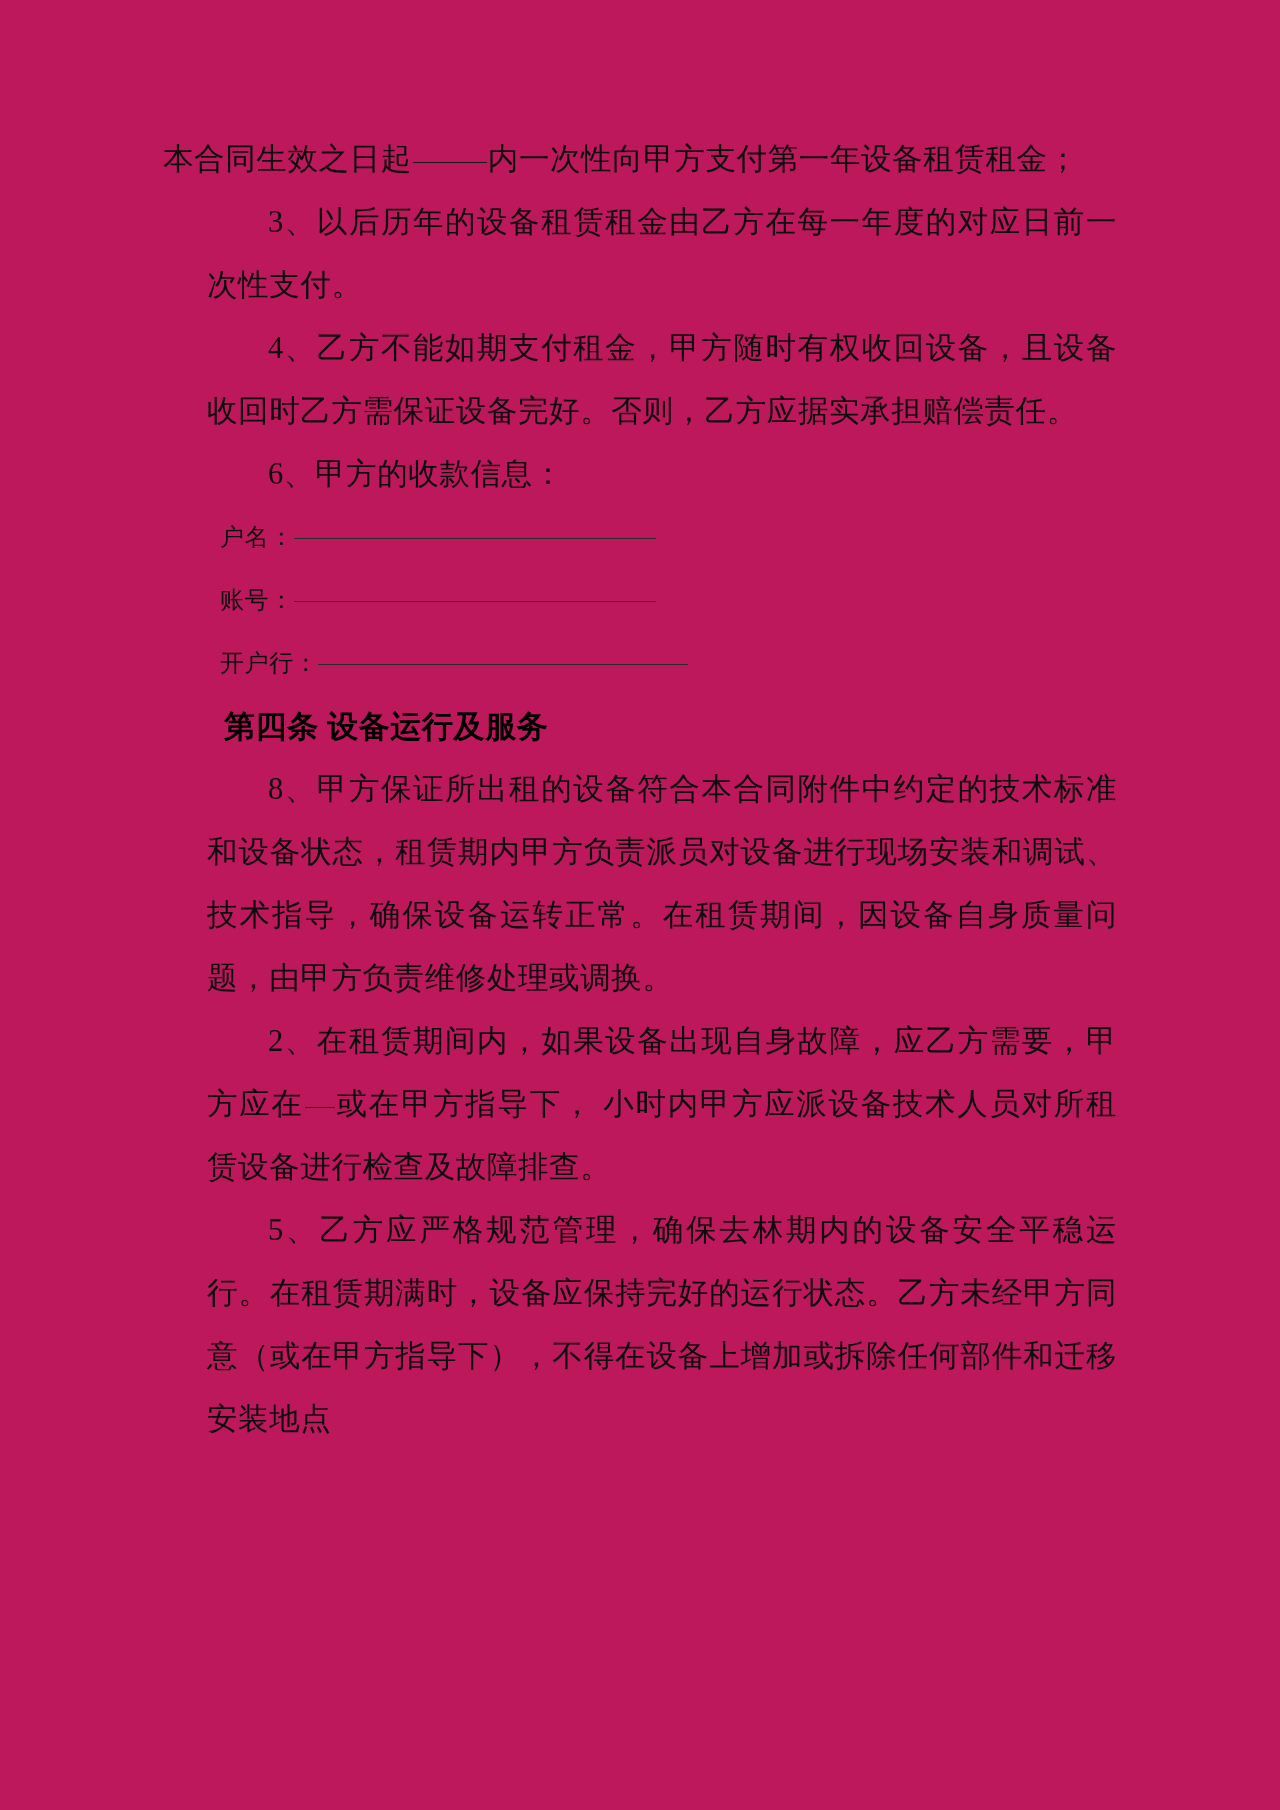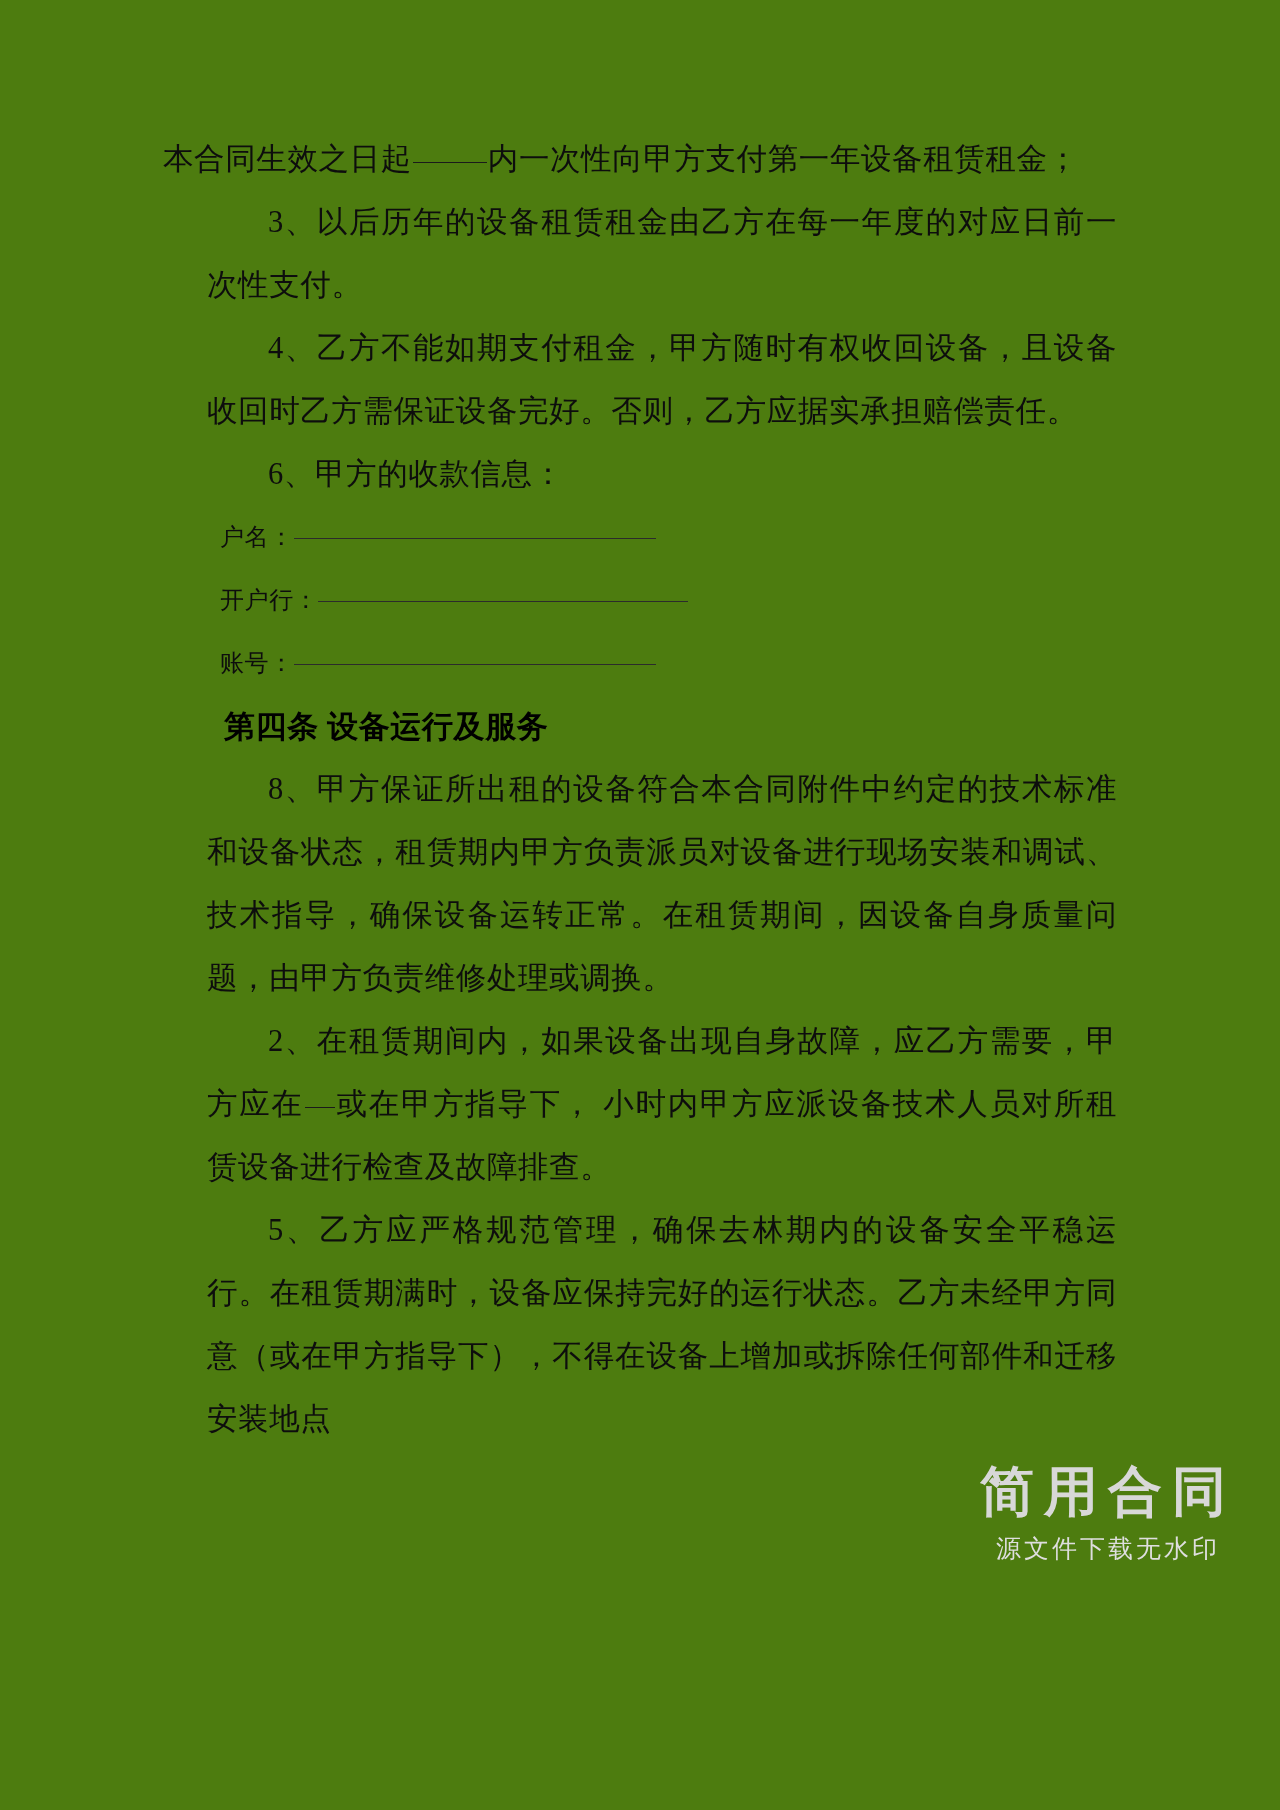--- a/index.html
+++ b/index.html
@@ -7,21 +7,21 @@
     padding: 0;
     background: #ffffff;
   }
   body {
     font-family: "Liberation Serif", "DejaVu Serif", serif;
   }
   .page {
     position: relative;
     width: 1280px;
     height: 1810px;
-    background: #4d7c0f;
+    background: #be185d;
     overflow: hidden;
     box-sizing: border-box;
   }
   .content {
     position: absolute;
     left: 163px;
     top: 128px;
     width: 954px;
   }
   .para {
@@ -118,33 +118,29 @@
     <p class="para"><span>本合同生效之日起</span><span class="inline-blank"></span><span>内一次性向甲方支付第一年设备租赁租金；</span></p>
 
     <p class="para indent">3、以后历年的设备租赁租金由乙方在每一年度的对应日前一次性支付。</p>
 
     <p class="para indent">4、乙方不能如期支付租金，甲方随时有权收回设备，且设备收回时乙方需保证设备完好。否则，乙方应据实承担赔偿责任。</p>
 
     <p class="para indent">6、甲方的收款信息：</p>
 
     <p class="fieldline"><span>户名：</span><span class="blank-rule rule-long"></span></p>
 
+    <p class="fieldline"><span>账号：</span><span class="blank-rule rule-long"></span></p>
+
     <p class="fieldline"><span>开户行：</span><span class="blank-rule rule-med"></span></p>
-
-    <p class="fieldline"><span>账号：</span><span class="blank-rule rule-long"></span></p>
 
     <p class="heading">第四条 设备运行及服务</p>
 
     <p class="para indent">8、甲方保证所出租的设备符合本合同附件中约定的技术标准和设备状态，租赁期内甲方负责派员对设备进行现场安装和调试、技术指导，确保设备运转正常。在租赁期间，因设备自身质量问题，由甲方负责维修处理或调换。</p>
 
     <p class="para indent"><span>2、在租赁期间内，如果设备出现自身故障，应乙方需要，甲方应在</span><span class="inline-blank-sm"></span><span>或在甲方指导下，  小时内甲方应派设备技术人员对所租赁设备进行检查及故障排查。</span></p>
 
 
     <p class="para indent">5、乙方应严格规范管理，确保去林期内的设备安全平稳运行。在租赁期满时，设备应保持完好的运行状态。乙方未经甲方同意（或在甲方指导下），不得在设备上增加或拆除任何部件和迁移安装地点</p>
 
   </div>
 
-  <div class="watermark">
-    <div class="wm-main">简用合同</div>
-    <div class="wm-sub">源文件下载无水印</div>
-  </div>
 
 </div>
 
 </body></html>

